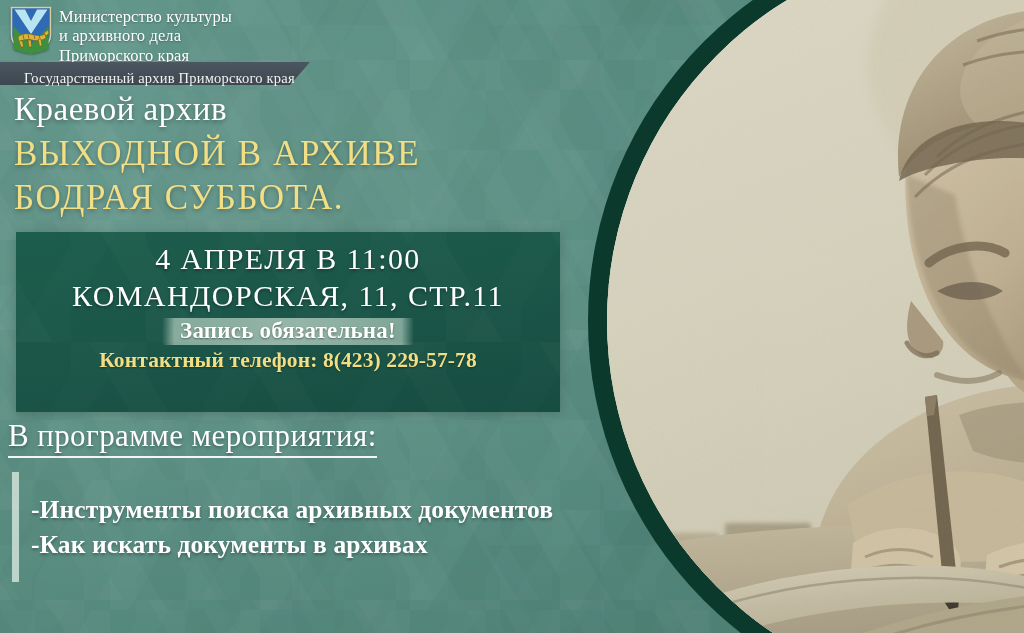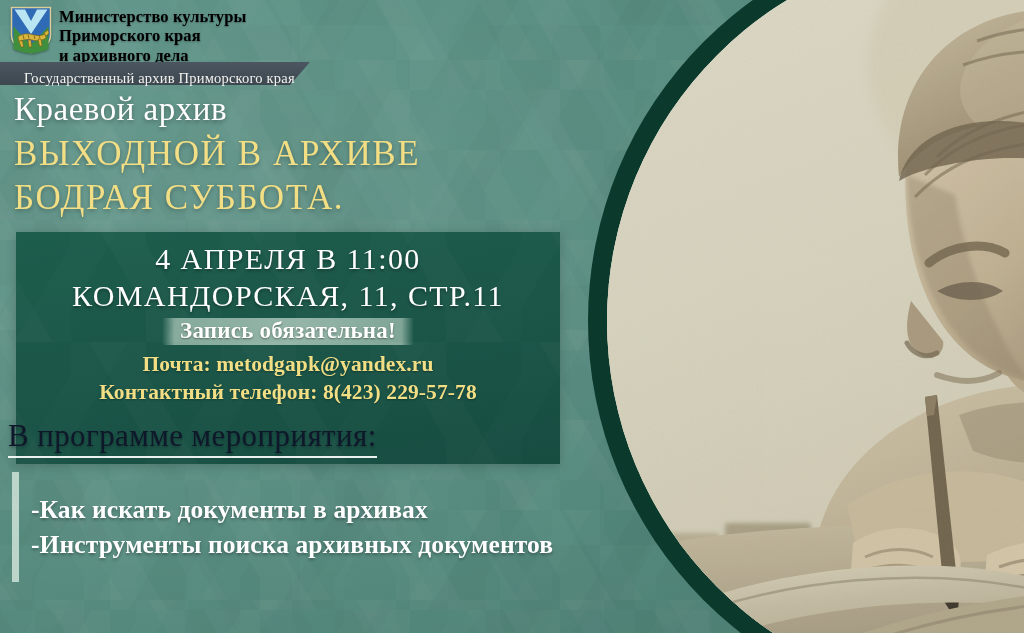--- a/index.html
+++ b/index.html
@@ -88,27 +88,26 @@
     gap: 7px;
     z-index: 6;
   }
   .crest {
     width: 42px;
     height: 48px;
     flex: 0 0 auto;
     filter: drop-shadow(0 1px 1px rgba(0,0,0,0.35));
   }
   .ministry {
-    color: #000000;
+    color: #ffffff;
     font-size: 16.5px;
     line-height: 1.17;
     letter-spacing: 0.1px;
     text-shadow: 0 1px 2px rgba(0,0,0,0.32);
     padding-top: 1px;
-    font-weight: bold;
   }
   .ministry div { white-space: nowrap; }
 
   .ribbon {
     position: absolute;
     left: 0;
     top: 62px;
     height: 32px;
     z-index: 6;
     display: flex;
@@ -154,21 +153,21 @@
     text-shadow: 0 2px 4px rgba(0,0,0,0.28);
     font-weight: 400;
   }
 
   
   .panel {
     position: absolute;
     left: 16px;
     top: 232px;
     width: 544px;
-    height: 232px;
+    height: 180px;
     background: linear-gradient(170deg, #1d5d4c 0%, #1b5548 55%, #174c41 100%);
     box-shadow: 0 2px 10px rgba(0,0,0,0.18);
     z-index: 6;
     overflow: hidden;
   }
   .panel-tri {
     position: absolute;
     inset: -20px;
     opacity: 0.35;
     background-image:
@@ -222,21 +221,21 @@
     text-shadow: 0 1px 2px rgba(0,0,0,0.34);
   }
   .p-mail { margin-top: 4px; }
 
   
   .prog-head {
     position: absolute;
     left: 8px;
     top: 418px;
     z-index: 6;
-    color: #0f172a;
+    color: #ffffff;
     font-size: 31px;
     letter-spacing: 0.4px;
     text-shadow: 0 2px 3px rgba(0,0,0,0.28);
     padding-bottom: 2px;
     border-bottom: 2px solid rgba(255,255,255,0.92);
   }
   .prog-list {
     position: absolute;
     left: 12px;
     top: 472px;
@@ -452,22 +451,22 @@
       </g>
       <g stroke="#6b4d12" stroke-width="1.4" fill="none">
         <path d="M26 58 L 28 66"></path>
           <path d="M36 57 L 38 65"></path>
           <path d="M48 59 L 50 66"></path>
           <path d="M58 58 L 60 64"></path>
       </g>
     </svg>
     <div class="ministry">
       <div>Министерство культуры</div>
+      <div>и архивного дела</div>
       <div>Приморского края</div>
-      <div>и архивного дела</div>
     </div>
   </div>
 
   <div class="ribbon">
     <div class="ribbon-bg"></div>
     <div class="ribbon-text">Государственный архив Приморского края</div>
   </div>
 
   <div class="titles">
     <div class="t-kraevoy">Краевой архив</div>
@@ -476,24 +475,23 @@
   </div>
 
   <div class="panel">
     <div class="panel-tri"></div>
     <div class="panel-inner">
       <div class="p-date">4 АПРЕЛЯ В 11:00</div>
       <div class="p-addr">КОМАНДОРСКАЯ, 11, СТР.11</div>
       <div class="p-note-wrap">
         <span class="p-note">Запись обязательна!</span>
       </div>
-      <div class="p-mail">Почта: metodgapk@yandex.ru</div>
       <div class="p-phone">Контактный телефон: 8(423) 229-57-78</div>
     </div>
   </div>
 
   <div class="prog-head">В программе мероприятия:</div>
   <div class="prog-list">
+    <div class="prog-item">-Инструменты поиска архивных документов</div>
     <div class="prog-item">-Как искать документы в архивах</div>
-    <div class="prog-item">-Инструменты поиска архивных документов</div>
   </div>
 
 </div>
 
 </body></html>

